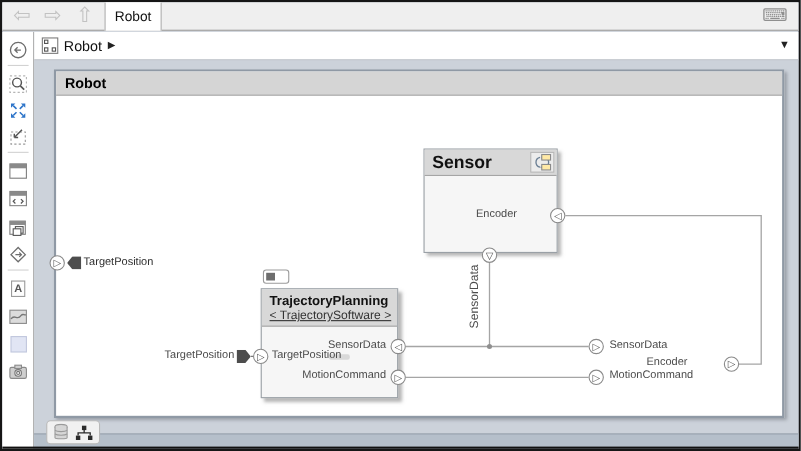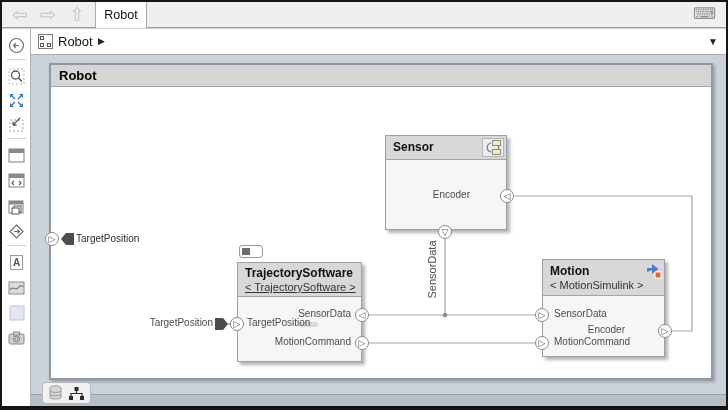--- a/index.html
+++ b/index.html
@@ -28,21 +28,21 @@
 
   
   .canvas { position:absolute; left:29px; top:53px; width:695px; height:353px; background:#ccd2da; }
   .frame { position:absolute; left:18px; top:8px; width:664px; height:317px; background:#ffffff; border:2px solid #8f99a5; box-shadow:2px 2px 3px rgba(90,95,105,.45); }
   .frame-header { position:absolute; left:0; top:0; width:100%; height:22px; background:#d5d5d5; border-bottom:1px solid #a8a8a8; }
   .frame-title { position:absolute; left:8px; top:3px; font-size:13px; font-weight:bold; color:#000; }
 
   
   .block { position:absolute; background:#f6f6f6; border:1px solid #9aa0a6; box-shadow:3px 3px 3px rgba(110,110,110,.5); }
   .block-header { position:absolute; left:0; top:0; width:100%; background:#d8d8d8; border-bottom:1px solid #a5a5a5; }
-  .block-title { position:absolute; left:7px; font-size:12px; font-weight:bold; color:#111; white-space:nowrap; }
+  .block-title { position:absolute; left:7px; font-size:16px; font-weight:bold; color:#111; white-space:nowrap; }
   .stereotype { position:absolute; left:7px; font-size:11px; color:#333; white-space:nowrap; }
 
   .port { position:absolute; width:14px; height:14px; border-radius:50%; background:#fff; border:1px solid #8a8a8a; color:#555; font-size:9px; display:flex; align-items:center; justify-content:center; line-height:1; z-index:5; }
   .plabel { position:absolute; font-size:10px; color:#4b4b4b; white-space:nowrap; z-index:4; }
   .tag { position:absolute; background:#4d4d4d; z-index:4; }
   .tag-left  { clip-path:polygon(0 50%, 38% 0, 100% 0, 100% 100%, 38% 100%); }
   .tag-right { clip-path:polygon(0 0, 62% 0, 100% 50%, 62% 100%, 0 100%); }
   .vlabel { position:absolute; font-size:11px; color:#4b4b4b; text-align:center; transform:rotate(-90deg); z-index:4; }
   .smudge { position:absolute; width:19px; height:5px; background:#d9d9d9; border-radius:2px; }
 
@@ -207,50 +207,38 @@
       </div>
     <div class="port" style="left:407px; top:170px;">
         <span>▽</span>
       </div>
 
     <div class="toggle-badge" style="left:208px; top:190px;">
         <i></i>
       </div>
     <div class="block" style="left:206px; top:207px; width:125px; height:100px;">
       <div class="block-header" style="height:34px;">
-        <div class="block-title" style="top:3px; font-size:12px;">TrajectorySoftware</div>
+        <div class="block-title" style="top:3px; font-size:12px;">TrajectoryPlanning</div>
         <div class="stereotype" style="top:18px;text-decoration:underline;">&lt; TrajectorySoftware &gt;</div>
       </div>
     </div>
     <div class="plabel" style="right:375px; top:253px;">SensorData</div>
     <div class="port" style="left:324px; top:253px;">
         <span>◁</span>
       </div>
     <div class="plabel" style="left:216px; top:262px;">TargetPosition</div>
     <div class="smudge" style="left:268px; top:267px;"></div>
     <div class="port" style="left:199px; top:262px;">
         <span>▷</span>
       </div>
     <div class="plabel" style="right:375px; top:281px;">MotionCommand</div>
     <div class="port" style="left:324px; top:281px;">
         <span>▷</span>
       </div>
 
-    <div class="block" style="left:511px; top:204px; width:123px; height:98px;">
-      <div class="block-header" style="height:36px;">
-        <div class="block-title" style="top:4px;">Motion</div>
-        <div class="stereotype" style="top:19px;">&lt; MotionSimulink &gt;</div>
-      </div>
-      <div style="position:absolute; right:2px; top:2px;">
-        <svg width="17" height="17" viewBox="0 0 17 17">
-          <path d="M2 10 L2 6 L7 6 L7 2 L13.5 7 L7 12 L7 8 Z" fill="#4a7ec9"></path>
-          <rect x="10" y="10" width="6" height="6" fill="#e8622a" stroke="#ffffff" stroke-width="1"></rect>
-        </svg>
-      </div>
-    </div>
     <div class="port" style="left:504px; top:253px;">
         <span>▷</span>
       </div>
     <div class="plabel" style="left:523px; top:253px;">SensorData</div>
     <div class="port" style="left:504px; top:281px;">
         <span>▷</span>
       </div>
     <div class="plabel" style="left:523px; top:281px;">MotionCommand</div>
     <div class="plabel" style="right:101px; top:269px;">Encoder</div>
     <div class="port" style="left:627px; top:269px;">

